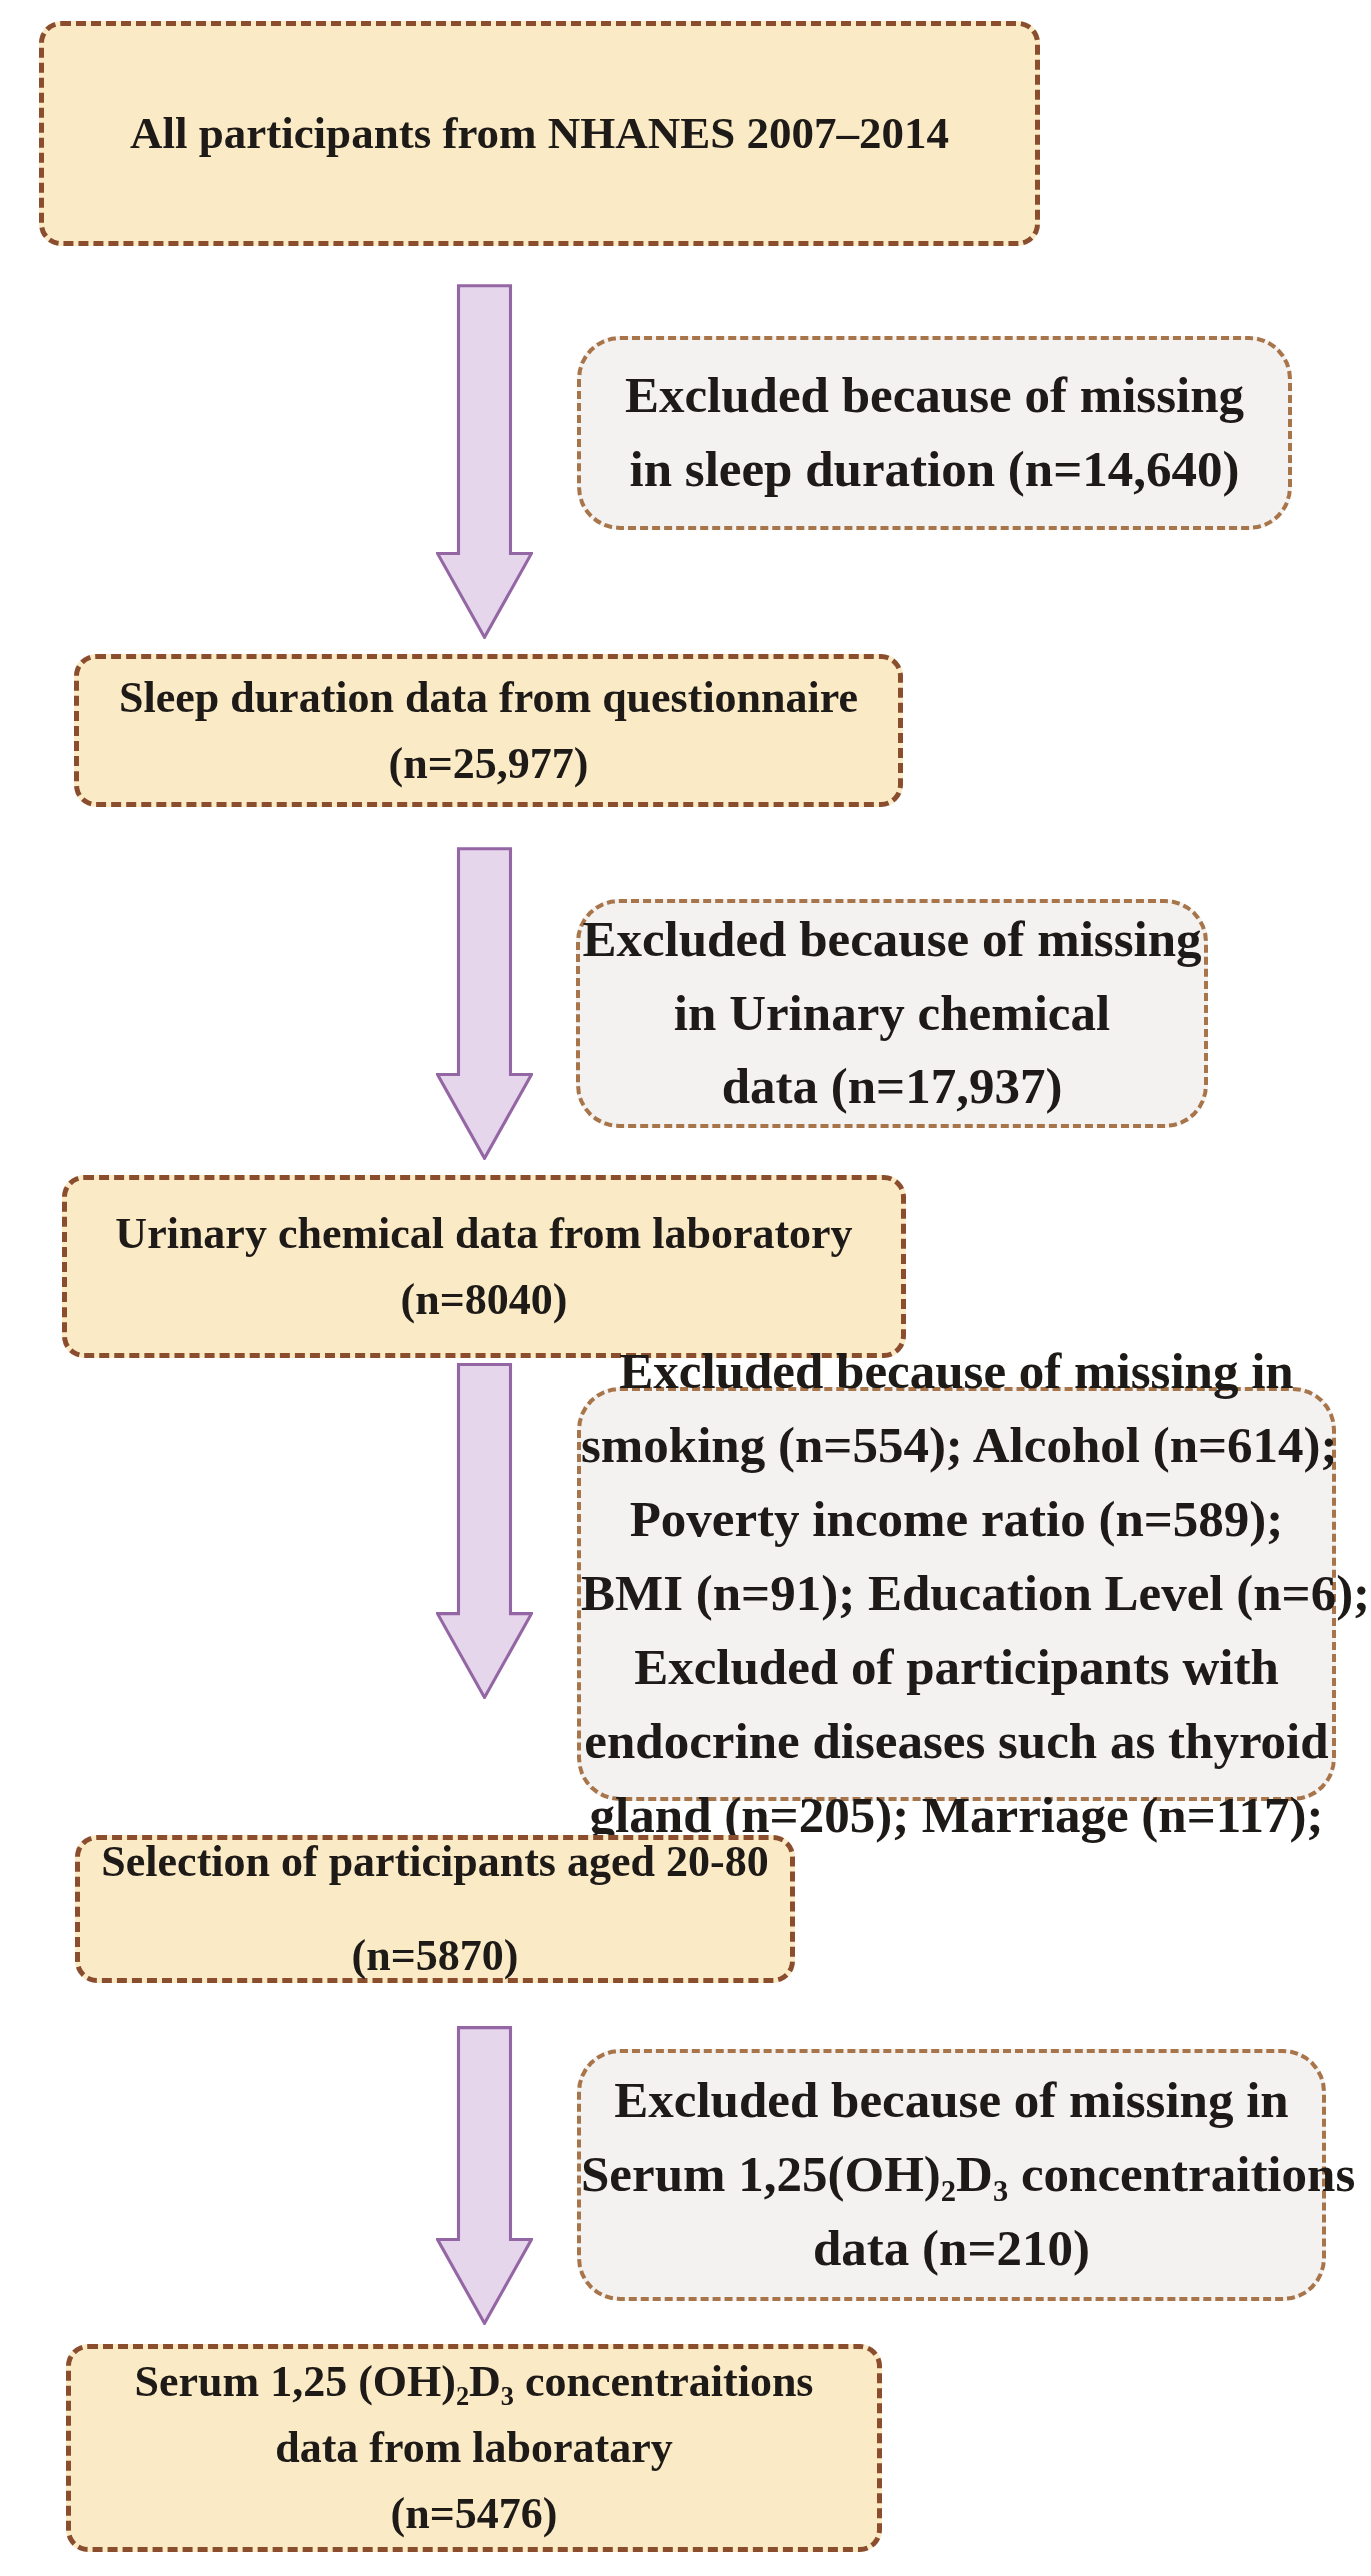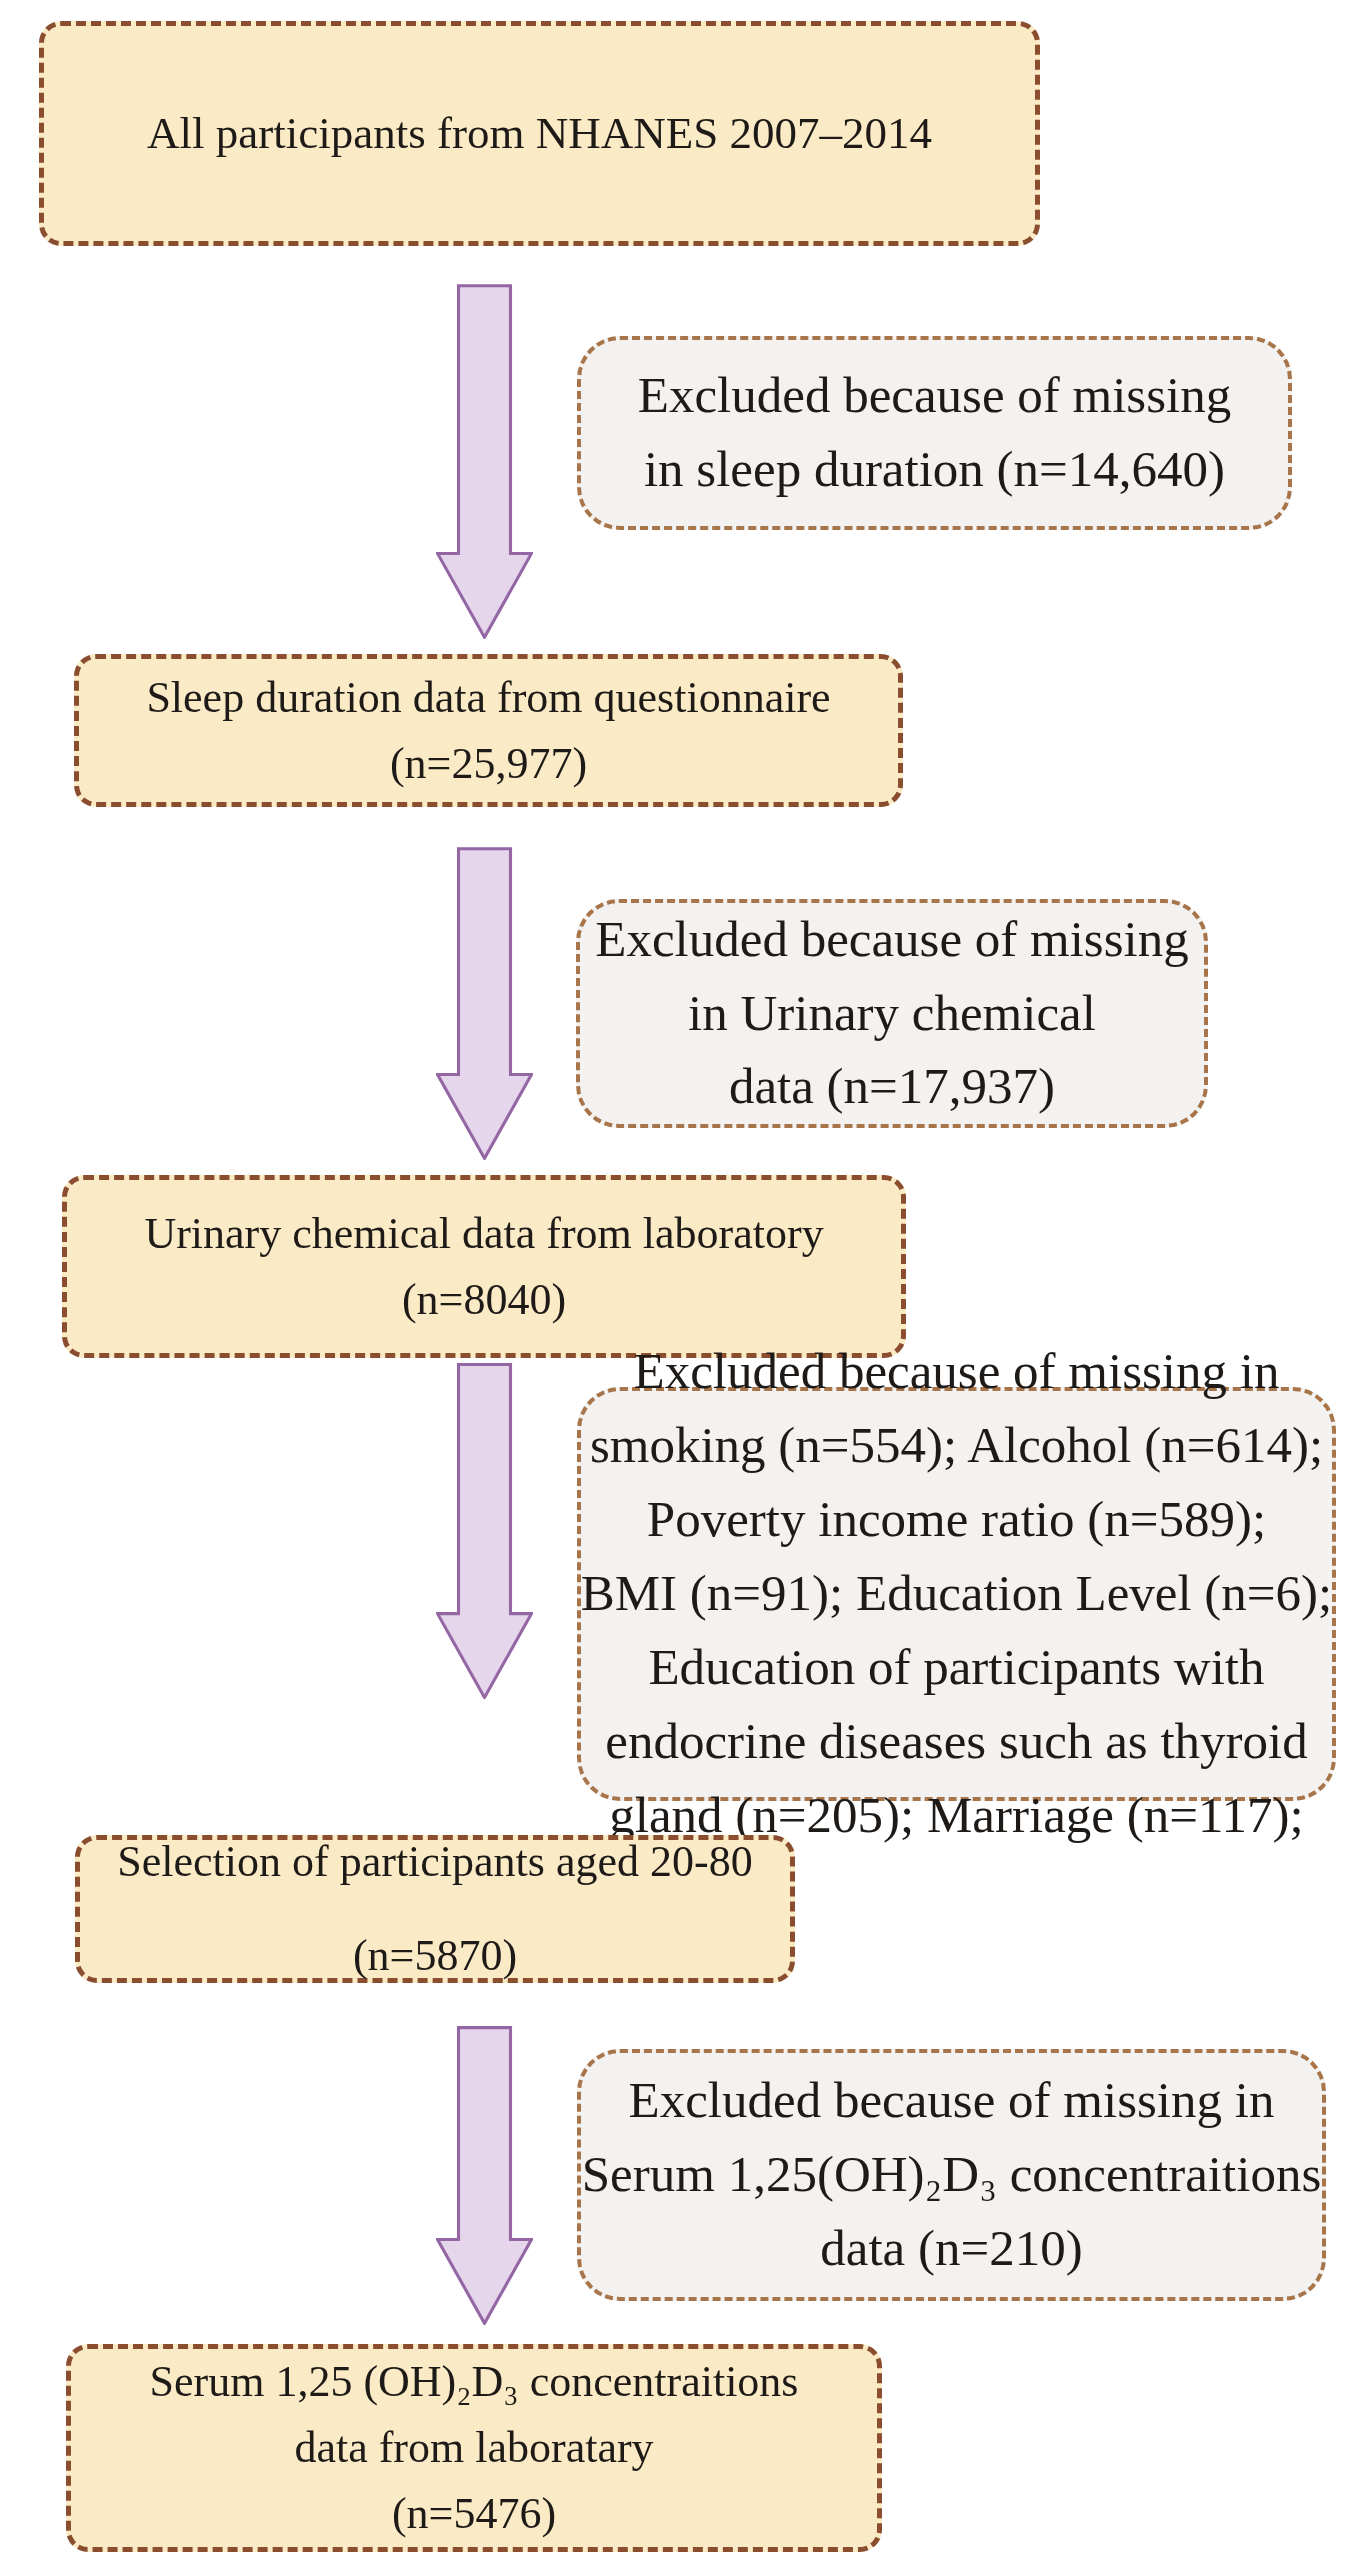--- a/index.html
+++ b/index.html
@@ -10,22 +10,22 @@
     background: #ffffff;
     font-family: "Liberation Serif", "DejaVu Serif", serif;
     color: #1d1a17;
   }
   .node {
     position: absolute;
     box-sizing: border-box;
     display: flex;
     flex-direction: column;
     justify-content: center;
-    align-items: center;
     text-align: center;
+    font-weight: bold;
   }
   .main-box {
     background: #fbeac6;
     border: 5.4px dashed #8a4e2e;
     border-radius: 22px;
     font-size: 44px;
     line-height: 1.5;
   }
   .main-box.first { font-size: 45px; line-height: 1.85; }
   .excl-box {
@@ -84,21 +84,21 @@
 
   <svg class="arrow" style="left:436px; top:1363px;" width="97" height="336" viewBox="0 0 125 433">
     <polygon points="29,2 96,2 96,323 123,323 62.5,431 2,323 29,323"></polygon>
   </svg>
 
   <div class="node excl-box" style="left:577px; top:1387px; width:759px; height:414px;">
     <div class="line">Excluded because of missing in</div>
     <div class="line">smoking (n=554); Alcohol (n=614);</div>
     <div class="line">Poverty income ratio (n=589);</div>
     <div class="line">BMI (n=91);  Education Level (n=6);</div>
-    <div class="line">Education of participants with</div>
+    <div class="line">Excluded of participants with</div>
     <div class="line">endocrine diseases such as thyroid</div>
     <div class="line">gland (n=205); Marriage (n=117);</div>
   </div>
 
   <div class="node main-box" style="left:75px; top:1835px; width:720px; height:148px;gap:28px;">
     <div class="line">Selection of participants aged 20-80</div>
     <div class="line">(n=5870)</div>
   </div>
 
   <svg class="arrow" style="left:436px; top:2026px;" width="97" height="299" viewBox="0 0 125 385">

